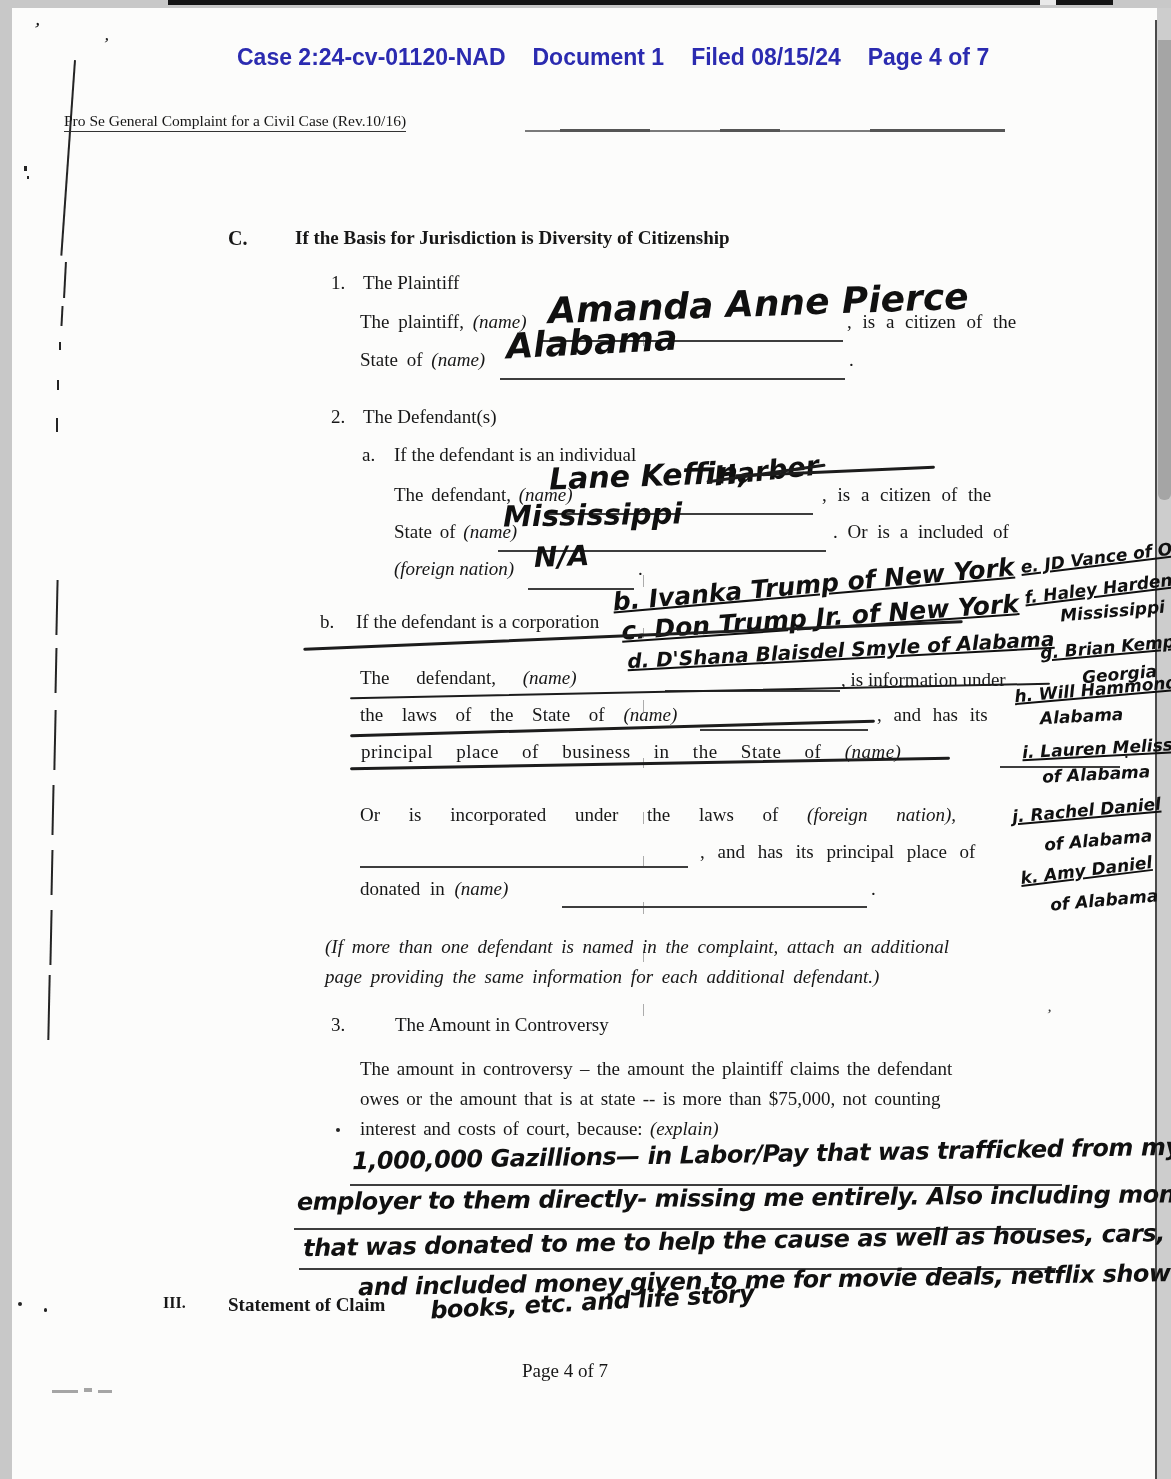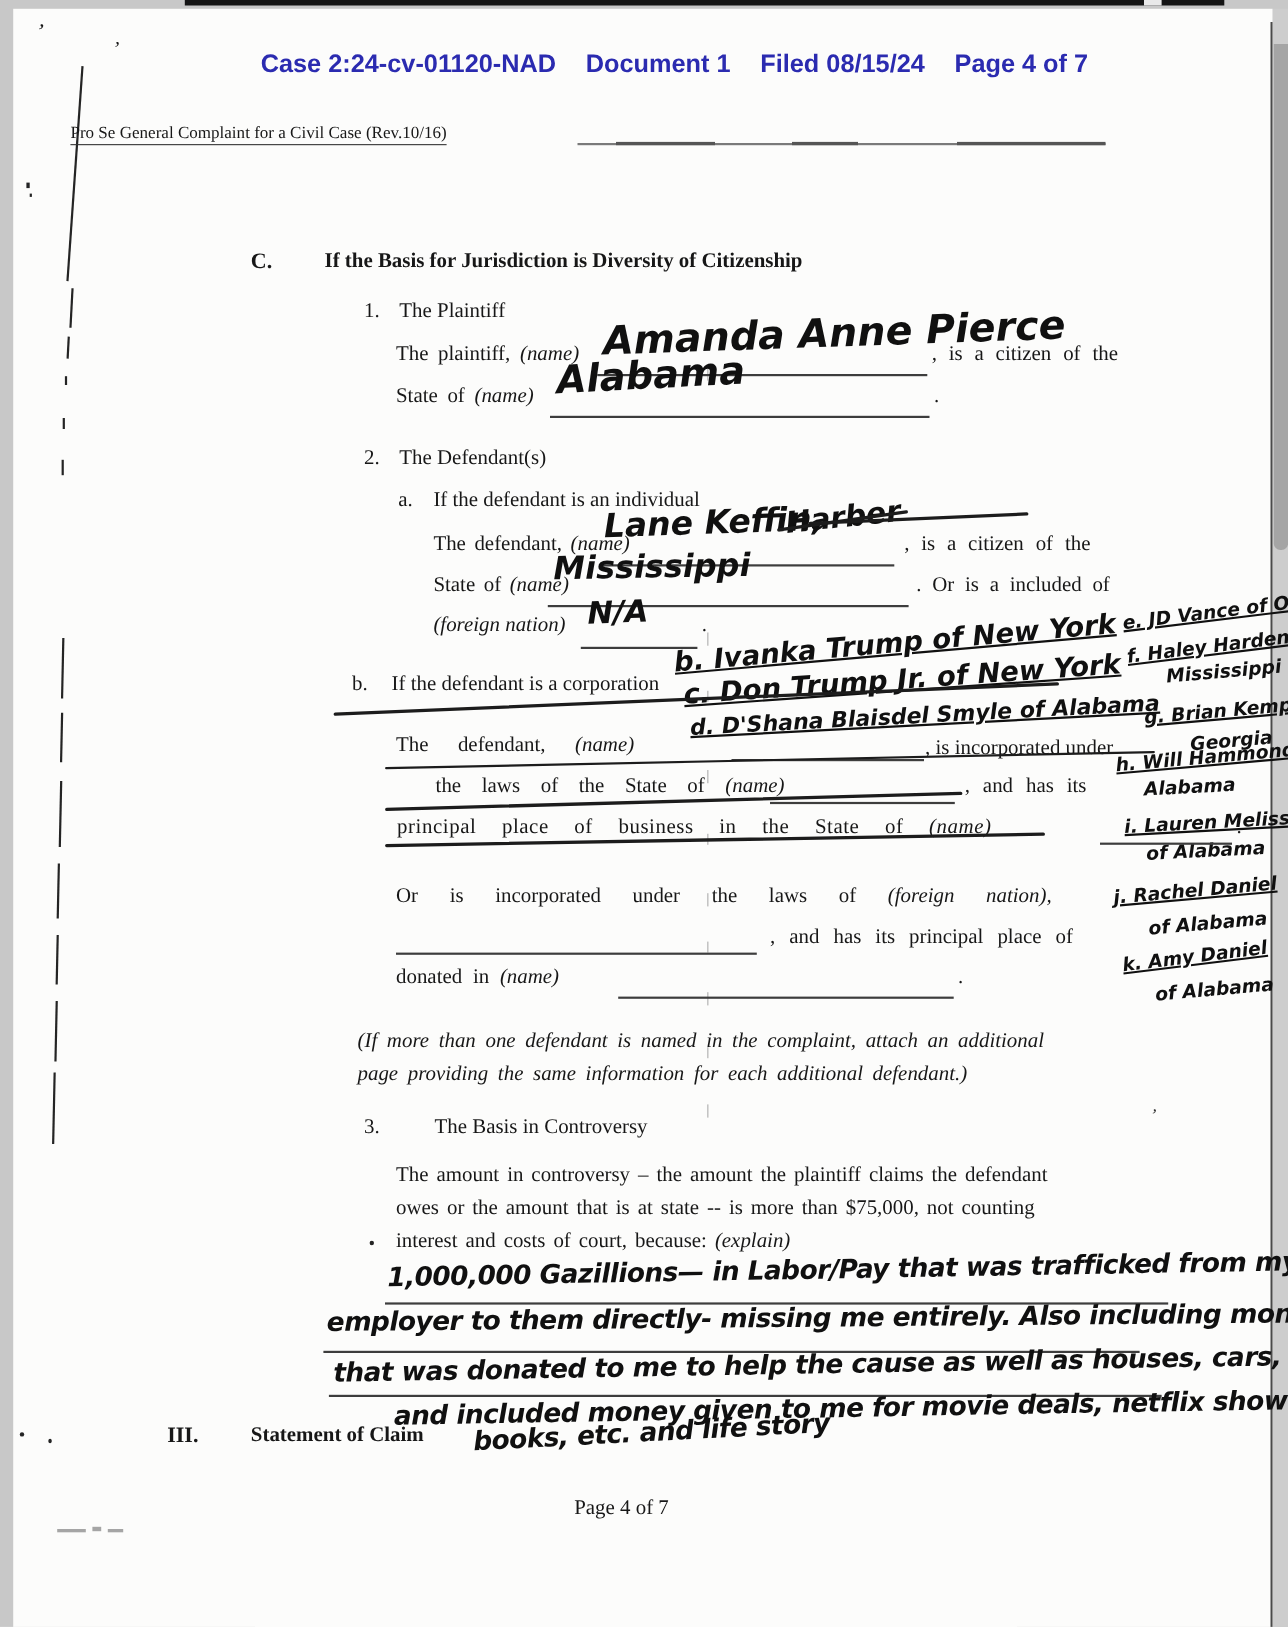--- a/index.html
+++ b/index.html
@@ -143,24 +143,24 @@
 <div class="hw" style="left:1050px;top:890px;font-size:17px;transform:rotate(-5deg);">of Alabama</div>
 
 <div class="t" style="left:320px;top:611px;">b.</div>
 <div class="t" style="left:356px;top:611px;">If the defendant is a corporation</div>
 <div class="strike" style="left:303px;top:634px;width:660px;transform:rotate(-2.4deg);"></div>
 
 <div class="t ws22" style="left:360px;top:667px;">
   <span>The defendant, </span><span class="i">(name)</span>
 </div>
 <div class="line" style="left:665px;top:690px;width:175px;"></div>
-<div class="t" style="left:841px;top:669px;">, is incorporated under</div>
+<div class="t" style="left:841px;top:669px;">, is information under</div>
 <div class="strike" style="left:350px;top:690px;width:700px;height:2px;transform:rotate(-1.2deg);"></div>
 
-<div class="t ws14" style="left:360px;top:704px;margin-left:36px;">
+<div class="t ws14" style="left:360px;top:704px;">
   <span>the laws of the State of </span><span class="i">(name)</span>
 </div>
 <div class="line" style="left:700px;top:729px;width:168px;"></div>
 <div class="t ws7" style="left:877px;top:704px;">, and has its</div>
 <div class="strike" style="left:350px;top:727px;width:525px;transform:rotate(-1.6deg);"></div>
 
 <div class="t ws18" style="left:361px;top:741px;letter-spacing:.5px;">
   <span>principal place of business in the State of </span><span class="i">(name)</span>
 </div>
 <div class="line" style="left:1000px;top:766px;width:120px;"></div>
@@ -176,33 +176,33 @@
 <div class="t ws5" style="left:360px;top:878px;">
   <span>donated in </span><span class="i">(name)</span>
 </div>
 <div class="line" style="left:562px;top:906px;width:305px;"></div>
 <div class="t" style="left:871px;top:878px;">.</div>
 
 <div class="t i ws4" style="left:325px;top:936px;">(If more than one defendant is named in the complaint, attach an additional</div>
 <div class="t i ws4" style="left:325px;top:966px;">page providing the same information for each additional defendant.)</div>
 
 <div class="t" style="left:331px;top:1014px;">3.</div>
-<div class="t" style="left:395px;top:1014px;">The Basis in Controversy</div>
+<div class="t" style="left:395px;top:1014px;">The Amount in Controversy</div>
 <div class="t ws2" style="left:360px;top:1058px;">The amount in controversy – the amount the plaintiff claims the defendant</div>
 <div class="t ws2" style="left:360px;top:1088px;">owes or the amount that is at state -- is more than $75,000, not counting</div>
 <div class="t ws2" style="left:360px;top:1118px;">
   <span>interest and costs of court, because: </span><span class="i">(explain)</span>
 </div>
 <div class="art" style="left:336px;top:1128px;width:4px;height:4px;border-radius:2px;"></div>
 
 <div class="hw" style="left:352px;top:1140px;font-size:24px;letter-spacing:-0.5px;transform:rotate(-1deg);">1,000,000 Gazillions— in Labor/Pay that was trafficked from my</div>
 <div class="line" style="left:350px;top:1184px;width:712px;"></div>
 <div class="hw" style="left:297px;top:1184px;font-size:24px;letter-spacing:-0.5px;transform:rotate(-0.5deg);">employer to them directly- missing me entirely. Also including money</div>
 <div class="line" style="left:294px;top:1228px;width:742px;"></div>
 <div class="hw" style="left:303px;top:1226px;font-size:24px;letter-spacing:-0.5px;transform:rotate(-1deg);">that was donated to me to help the cause as well as houses, cars, gifts,</div>
 <div class="line" style="left:299px;top:1268px;width:757px;"></div>
 <div class="hw" style="left:358px;top:1266px;font-size:24px;letter-spacing:-0.5px;transform:rotate(-1deg);">and included money given to me for movie deals, netflix shows,</div>
 <div class="hw" style="left:430px;top:1288px;font-size:24px;letter-spacing:-0.5px;transform:rotate(-3deg);">books, etc. and life story</div>
 
-<div class="t b" style="left:152px;top:1294px;font-size:20px;">III.</div>
+<div class="t b" style="left:163px;top:1294px;font-size:16px;">III.</div>
 <div class="t b" style="left:228px;top:1294px;font-size:19px;">Statement of Claim</div>
 
 <div class="t" style="left:455px;top:1360px;width:220px;text-align:center;">Page 4 of 7</div>
 
 </body></html>

